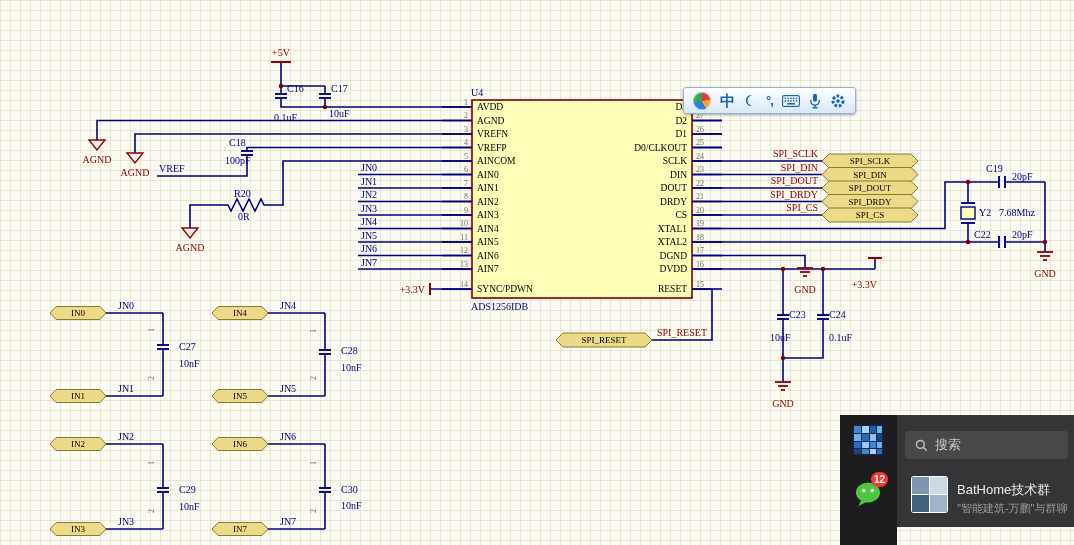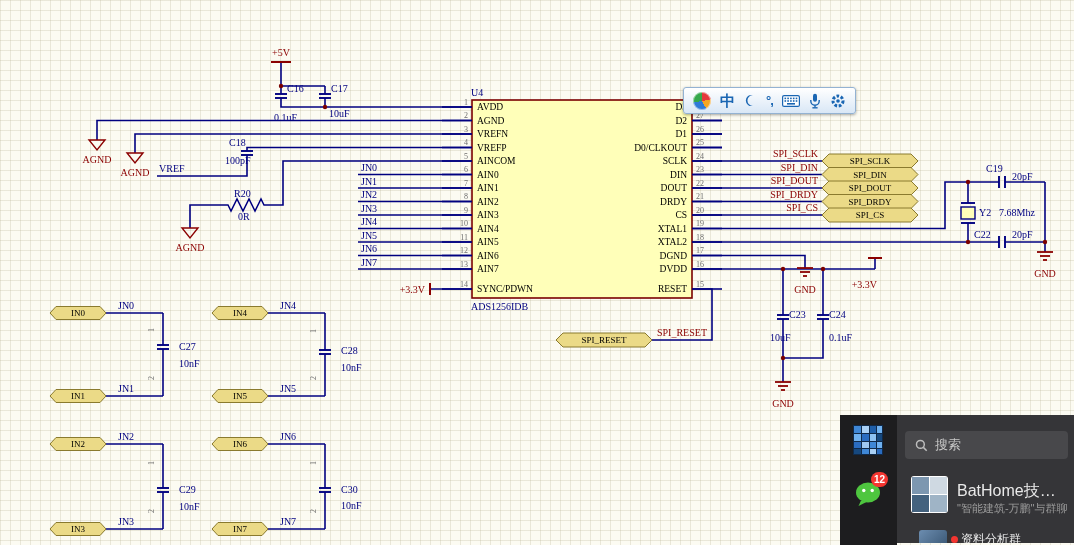--- a/index.html
+++ b/index.html
@@ -34,34 +34,34 @@
   .strip{position:absolute;left:840px;top:415px;width:57px;height:130px;background:#1d1d1f;}
   .strip .appicon{position:absolute;left:13px;top:10px;width:30px;height:30px;}
   .strip .wxicon{position:absolute;left:13px;top:64px;width:30px;height:30px;}
   .badge{
     position:absolute;left:31px;top:57px;min-width:13px;height:15px;padding:0 2px;
     background:#f43530;color:#fff;font-size:10px;line-height:15px;text-align:center;
     border-radius:8px;font-weight:bold;
   }
 
   
-  .panel{position:absolute;left:897px;top:415px;width:177px;height:128px;background:#353538;overflow:hidden;}
+  .panel{position:absolute;left:897px;top:415px;width:177px;height:112px;background:#353538;overflow:hidden;}
   .search{
     position:absolute;left:8px;top:16px;width:163px;height:28px;box-sizing:border-box;
     background:#48484b;border-radius:4px;display:flex;align-items:center;gap:7px;
     padding:0 10px;color:#c9c9c9;font-size:13px;
   }
   .chat1-avatar{
     position:absolute;left:14px;top:61px;width:37px;height:37px;border-radius:3px;
     background:#fff;display:grid;grid-template-columns:1fr 1fr;grid-template-rows:1fr 1fr;
     gap:1px;padding:1px;box-sizing:border-box;overflow:hidden;
   }
   .chat1-avatar span{display:block;}
   .t1{background:#7d97b0;} .t2{background:#cfd9e2;} .t3{background:#44627e;} .t4{background:#9fb4c6;}
-  .chat1-title{position:absolute;left:60px;top:66px;width:112px;color:#e9e9e9;font-size:16px;
+  .chat1-title{position:absolute;left:60px;top:66px;width:112px;color:#e9e9e9;font-size:13px;
     white-space:nowrap;overflow:hidden;text-overflow:ellipsis;}
   .chat1-sub{position:absolute;left:60px;top:86px;width:112px;color:#9a9a9a;font-size:11px;
     white-space:nowrap;overflow:hidden;text-overflow:ellipsis;}
   .chat2-avatar{position:absolute;left:22px;top:115px;width:28px;height:28px;border-radius:3px;
     background:linear-gradient(135deg,#6c8db0,#2e4a66);}
   .reddot{position:absolute;left:54px;top:121px;width:7px;height:7px;border-radius:50%;background:#f43530;}
   .chat2-title{position:absolute;left:64px;top:116px;width:108px;color:#e9e9e9;font-size:12px;
     white-space:nowrap;overflow:hidden;}
 </style>
 </head>

